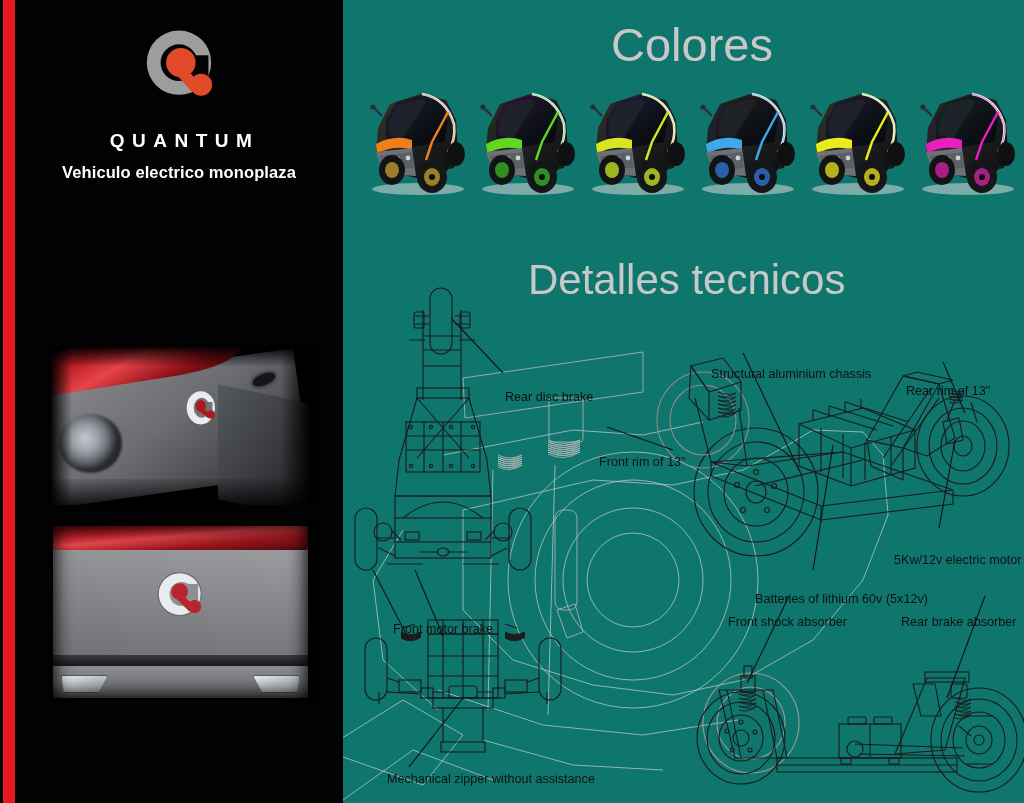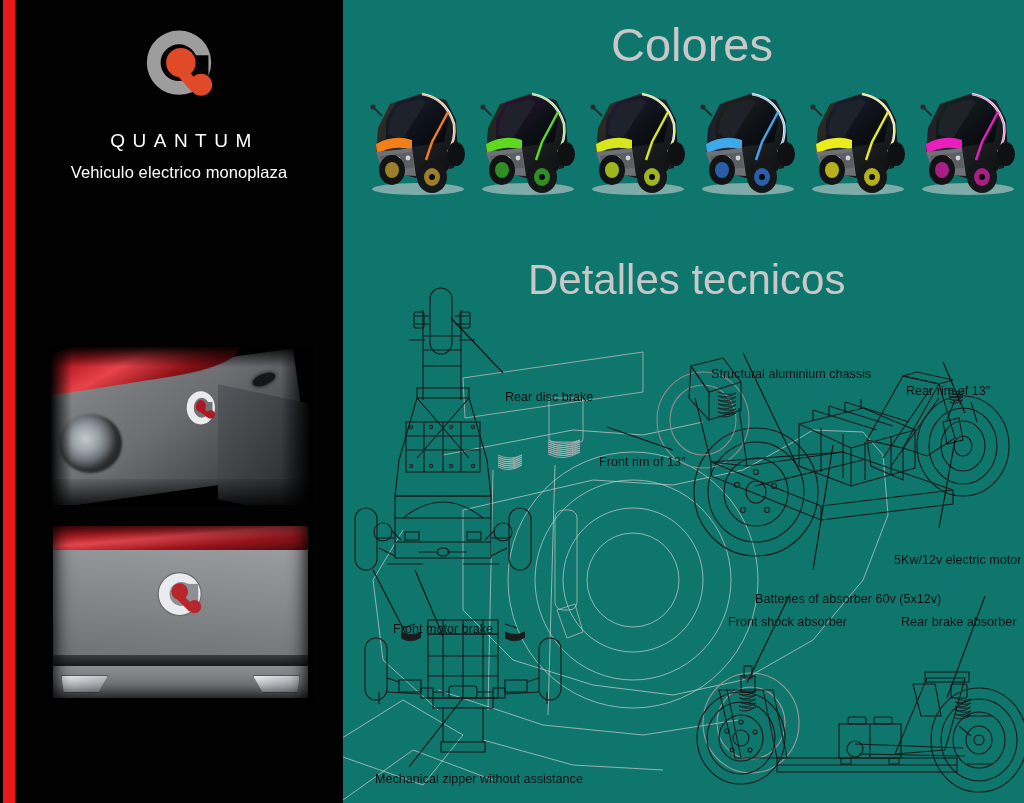--- a/index.html
+++ b/index.html
@@ -9,22 +9,22 @@
   .page{position:relative;width:1024px;height:803px;background:#ffffff;overflow:hidden;}
 
   
   .left-panel{position:absolute;left:0;top:0;width:343px;height:803px;background:#020202;}
   .red-stripe{position:absolute;left:3px;top:0;width:12px;height:803px;background:#e8191c;}
 
   
   .brand-block{position:absolute;left:15px;top:24px;width:328px;text-align:center;}
   .logo-mark{width:92px;height:92px;margin:0 auto;display:block;}
   .brand-name{margin-top:14px;color:#ffffff;font-size:19px;letter-spacing:7.5px;
-              font-weight:400;padding-left:11px;}
-  .brand-tag{margin-top:11px;color:#ffffff;font-size:16.5px;font-weight:400;letter-spacing:.1px;}
+              font-weight:700;padding-left:11px;}
+  .brand-tag{margin-top:11px;color:#ffffff;font-size:16.5px;font-weight:700;letter-spacing:.1px;}
 
   
   .photo{position:absolute;overflow:hidden;background:#000;}
   .photo-1{left:48px;top:345px;width:265px;height:160px;}
   .photo-2{left:48px;top:521px;width:265px;height:181px;}
 
   .ph-body{position:absolute;inset:0;}
 
   
   .p1-red{position:absolute;left:-12%;top:-6%;width:85%;height:30%;
@@ -81,21 +81,21 @@
   .cars-row{position:absolute;left:17px;top:82px;width:664px;height:116px;}
   .car{position:absolute;top:0;width:118px;height:116px;}
 
   
   .tech-svg{position:absolute;left:0;top:280px;width:681px;height:523px;}
 
   .lbl{position:absolute;color:#111;font-size:12.6px;white-space:nowrap;
        font-family:"Liberation Sans","DejaVu Sans",sans-serif;margin-top:26px;}
   .lbl-rear-disc{left:162px;top:364px;}
   .lbl-front-disc{left:50px;top:596px;}
-  .lbl-zipper{left:32px;top:746px;}
+  .lbl-zipper{left:44px;top:746px;}
   .lbl-front-rim{left:256px;top:429px;}
   .lbl-chassis{left:368px;top:341px;}
   .lbl-rear-rim{left:563px;top:358px;}
   .lbl-motor{left:551px;top:527px;}
   .lbl-batteries{left:412px;top:566px;}
   .lbl-front-shock{left:385px;top:589px;}
   .lbl-rear-shock{left:558px;top:589px;}
 </style>
 </head>
 <body>
@@ -623,18 +623,18 @@
       </g>
     </svg>
 
     <div class="lbl lbl-rear-disc">Rear disc brake</div>
     <div class="lbl lbl-front-disc">Front motor brake</div>
     <div class="lbl lbl-zipper">Mechanical zipper without assistance</div>
     <div class="lbl lbl-front-rim">Front rim of 13"</div>
     <div class="lbl lbl-chassis">Structural aluminium chassis</div>
     <div class="lbl lbl-rear-rim">Rear rim of 13"</div>
     <div class="lbl lbl-motor">5Kw/12v electric motor</div>
-    <div class="lbl lbl-batteries">Batteries of absorber 60v (5x12v)</div>
+    <div class="lbl lbl-batteries">Batteries of lithium 60v (5x12v)</div>
     <div class="lbl lbl-front-shock">Front shock absorber</div>
     <div class="lbl lbl-rear-shock">Rear brake absorber</div>
 
   </div>
 </div>
 
 </body></html>

